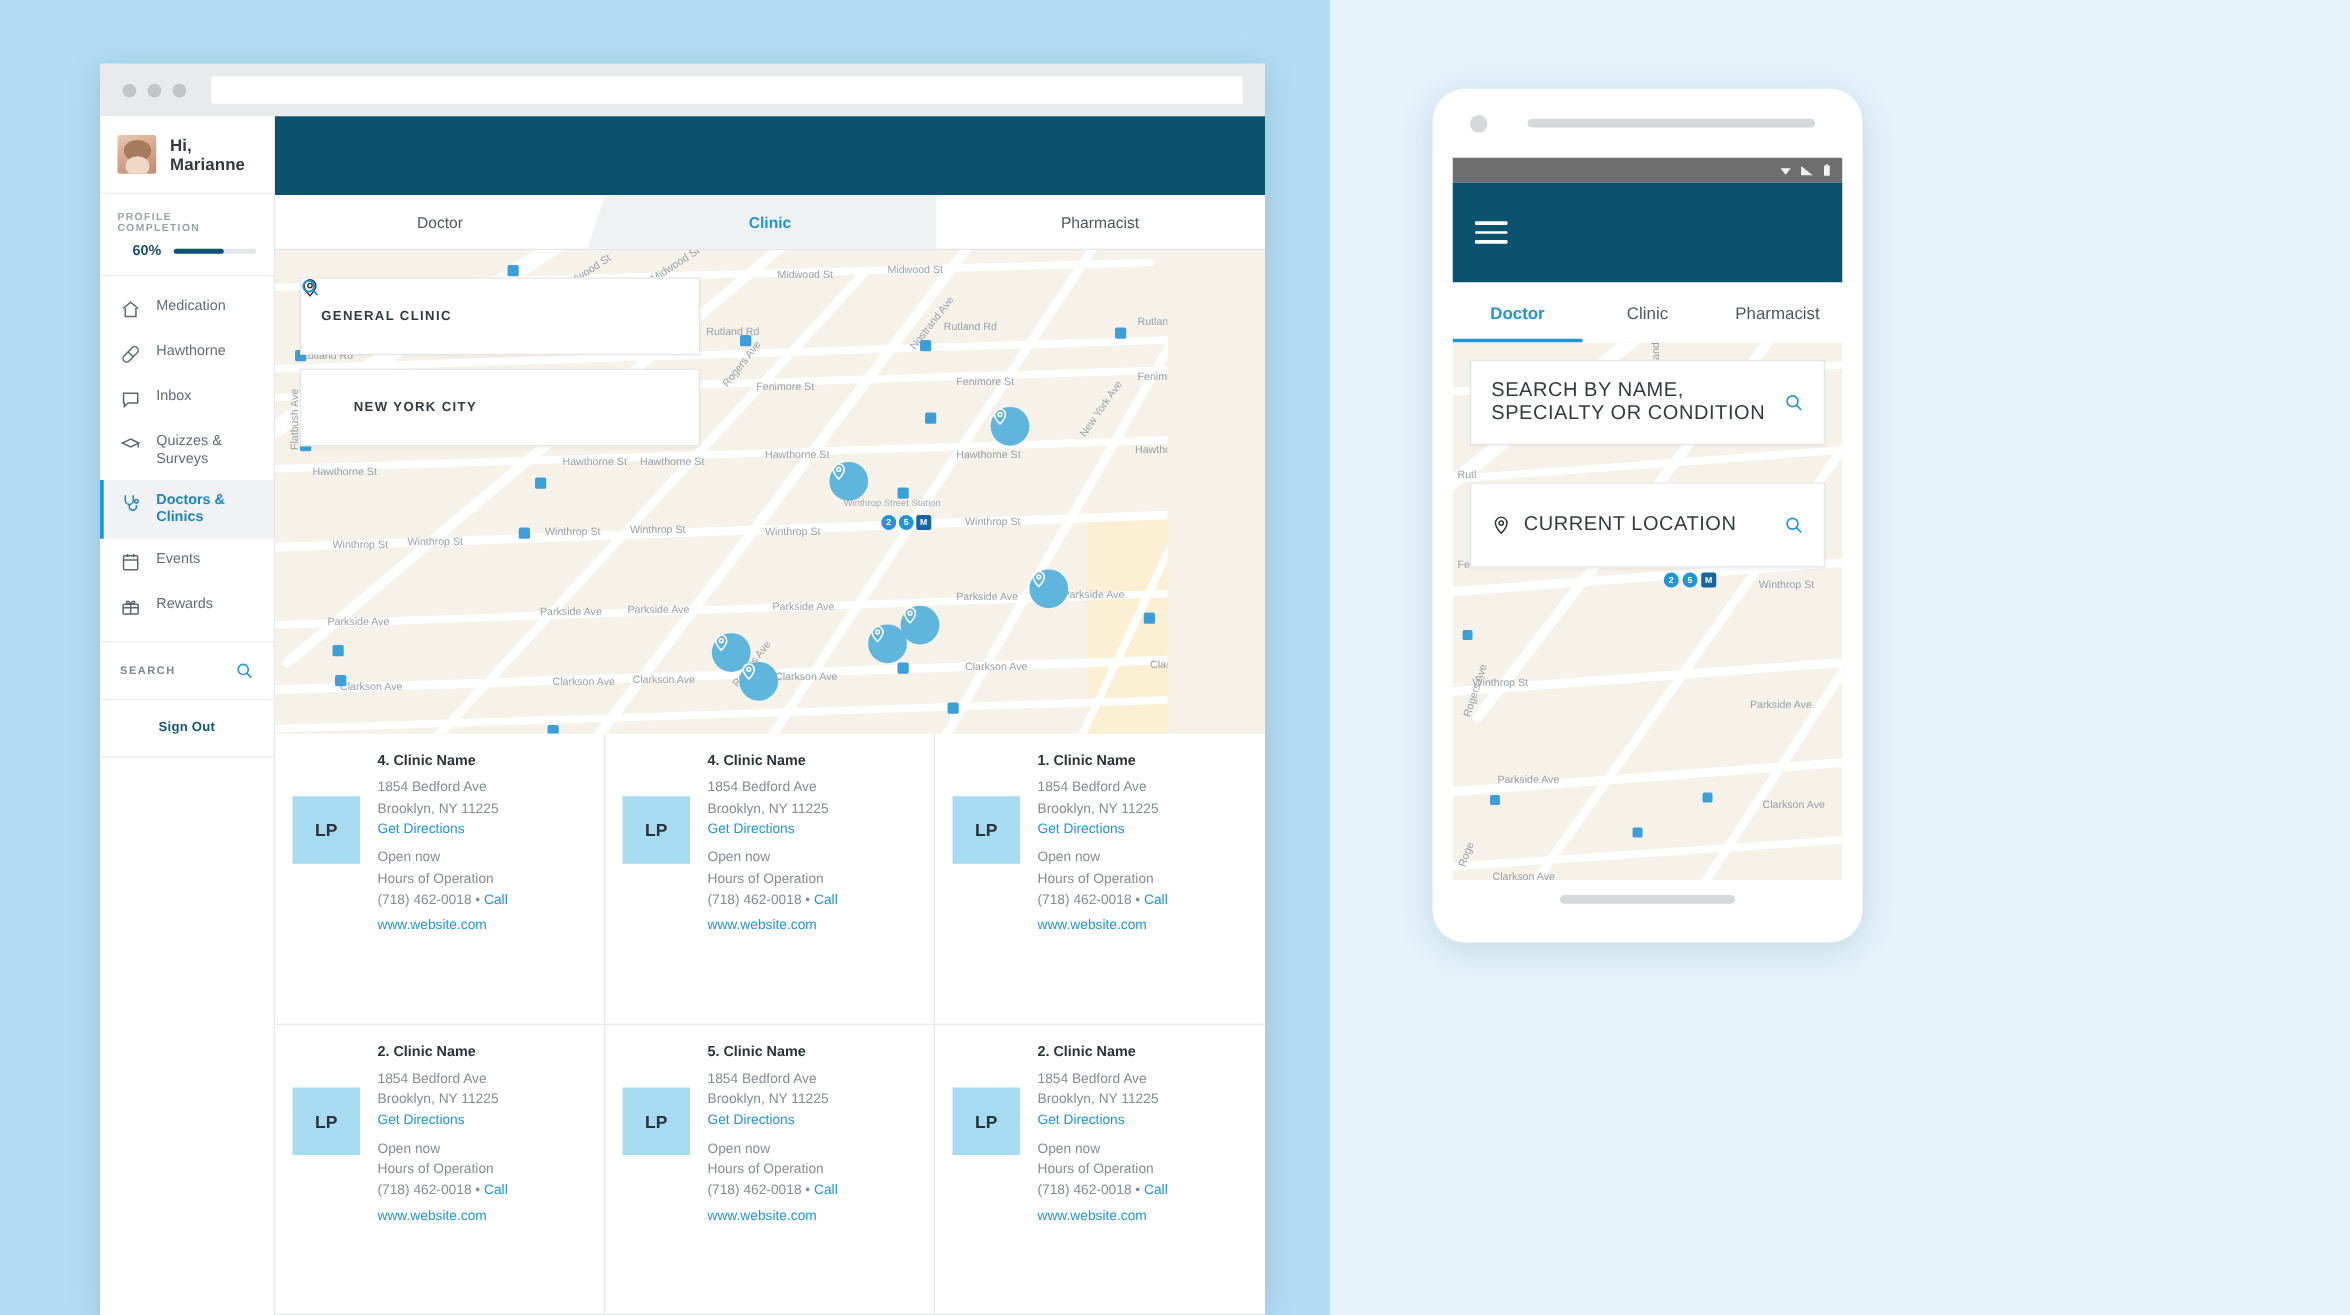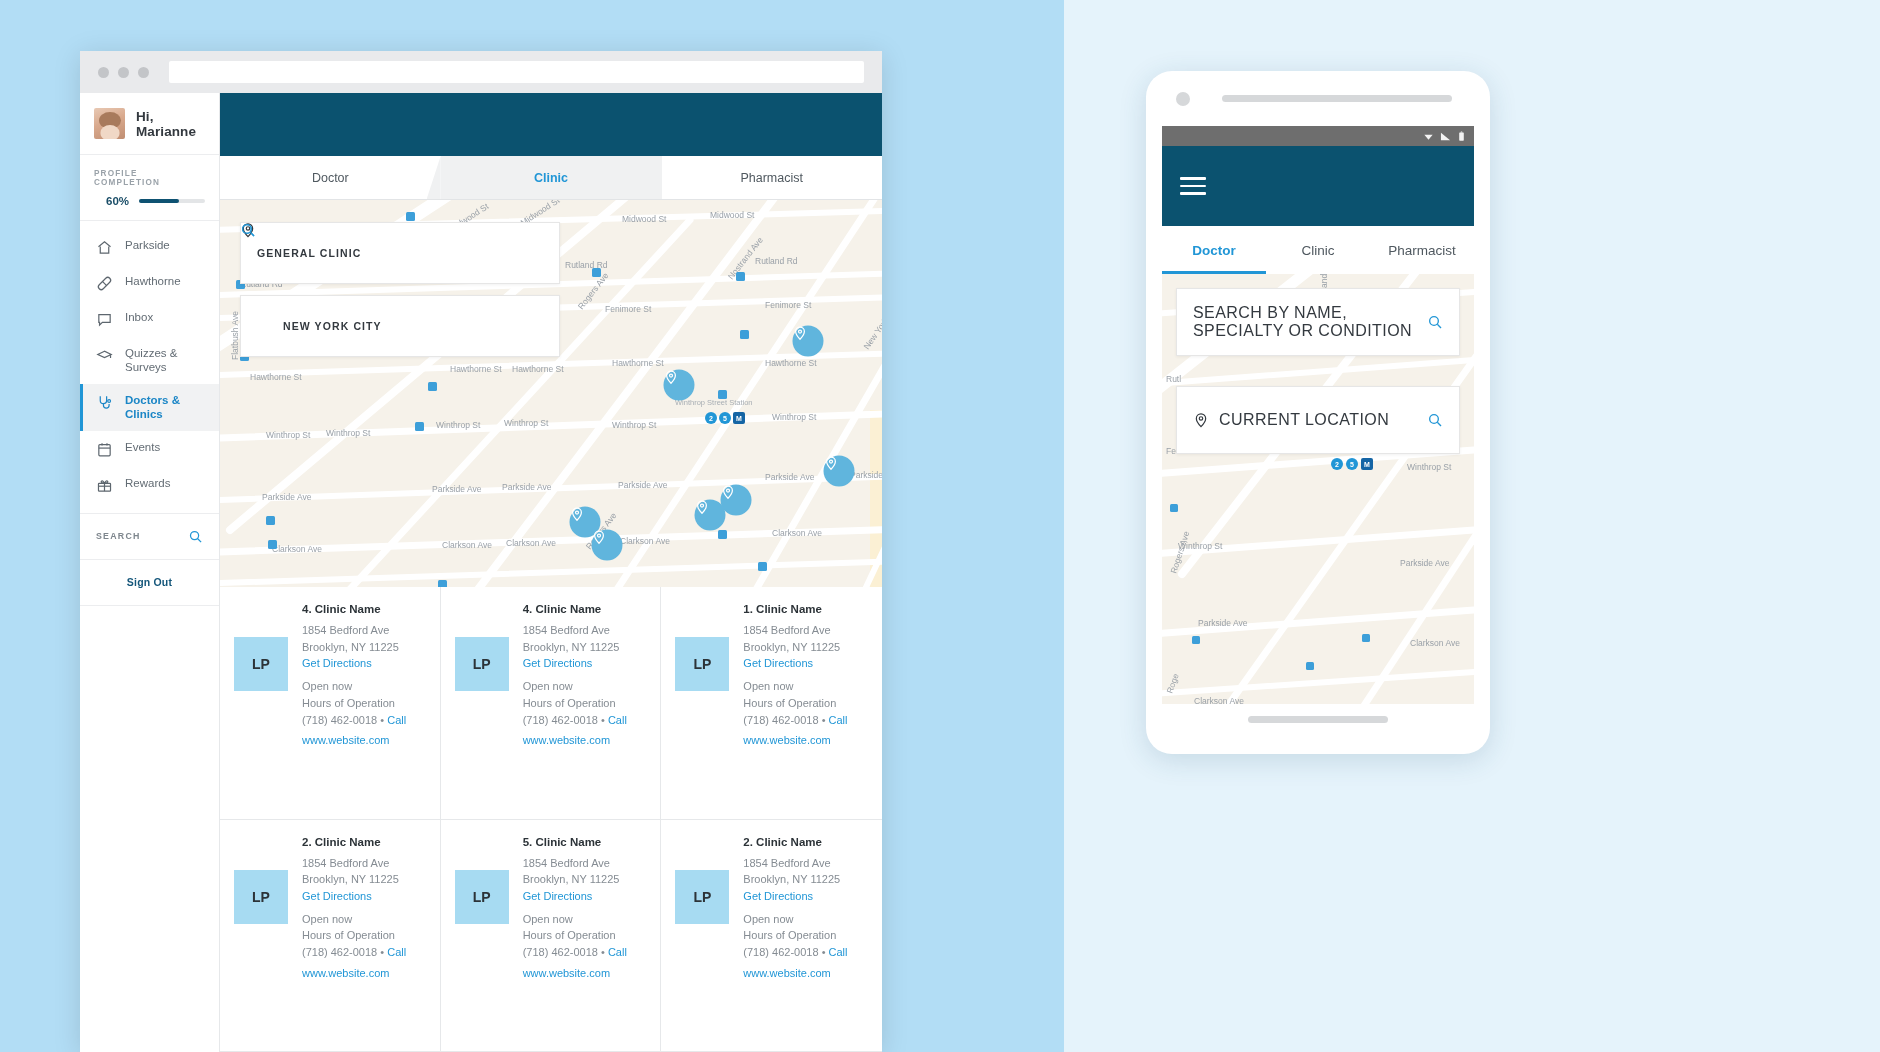--- a/index.html
+++ b/index.html
@@ -11,21 +11,21 @@
   }
   .stage { position: relative; width: 1880px; height: 1052px; }
 
   
   .left-bg { position: absolute; left: 0; top: 0; width: 1064px; height: 1052px; background: #b2ddf5; }
   .right-bg { position: absolute; left: 1064px; top: 0; width: 816px; height: 1052px; background: #e5f3fb; }
 
   
   .browser {
     position: absolute; left: 80px; top: 51px;
-    width: 802px; height: 1001px;
+    width: 932px; height: 1001px;
     background: #fff;
     box-shadow: 0 4px 26px rgba(0,0,0,0.13);
     overflow: hidden;
   }
   .browser-chrome {
     height: 42px; background: #e9eaec;
     display: flex; align-items: center; padding: 0 18px;
   }
   .dots { display: flex; gap: 9px; margin-right: 20px; }
   .dot { width: 11px; height: 11px; border-radius: 50%; background: #c3c5c8; }
@@ -207,21 +207,21 @@
         </div>
 
         <div class="nav" id="nav">
   <div class="nav-item">
     <span class="nav-ico">
                 <svg viewBox="0 0 24 24" fill="none" stroke="currentColor" stroke-width="1.7">
                   <path d="M3.5 11L12 4l8.5 7"></path>
                   <path d="M6 10.5V20h12v-9.5"></path>
                 </svg>
               </span>
-    <span class="nav-label">Parkside</span>
+    <span class="nav-label">Medication</span>
   </div>
   <div class="nav-item">
     <span class="nav-ico">
                 <svg viewBox="0 0 24 24" fill="none" stroke="currentColor" stroke-width="1.7">
                   <rect x="1.5" y="8" width="21" height="8" rx="4" transform="rotate(-45 12 12)"></rect>
                   <line x1="9" y1="9" x2="15" y2="15"></line>
                 </svg>
               </span>
     <span class="nav-label">Hawthorne</span>
   </div>

